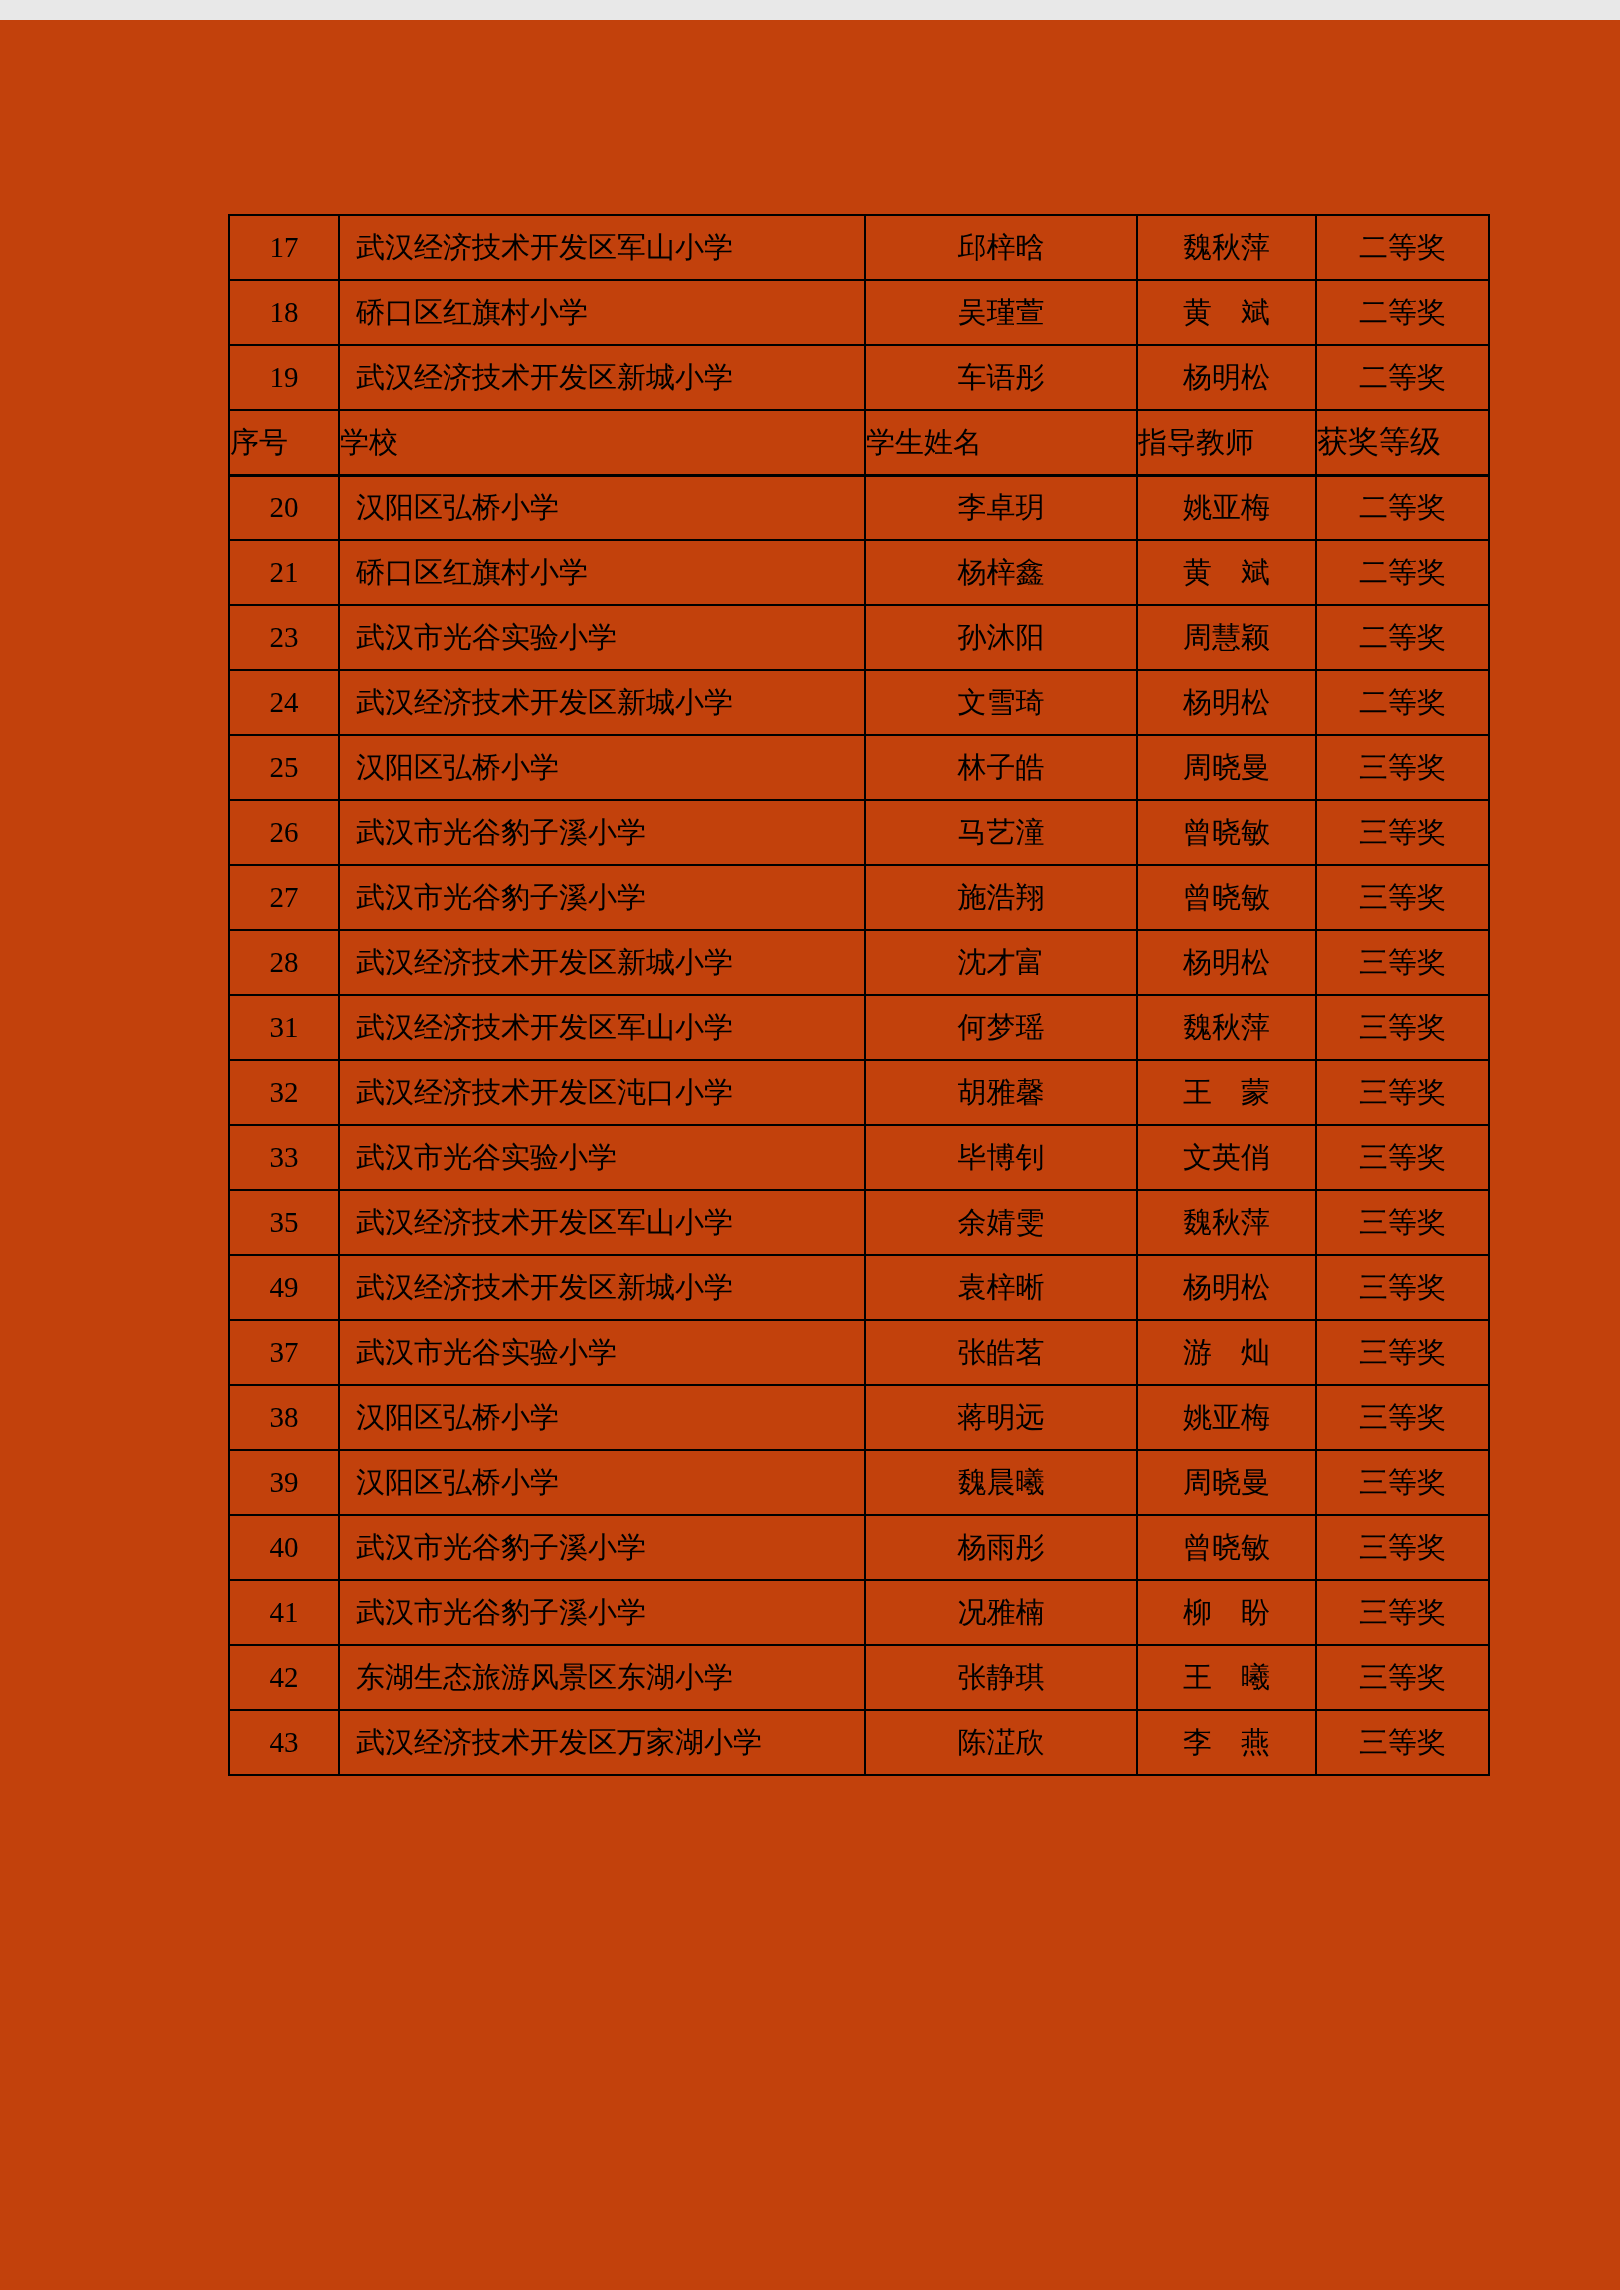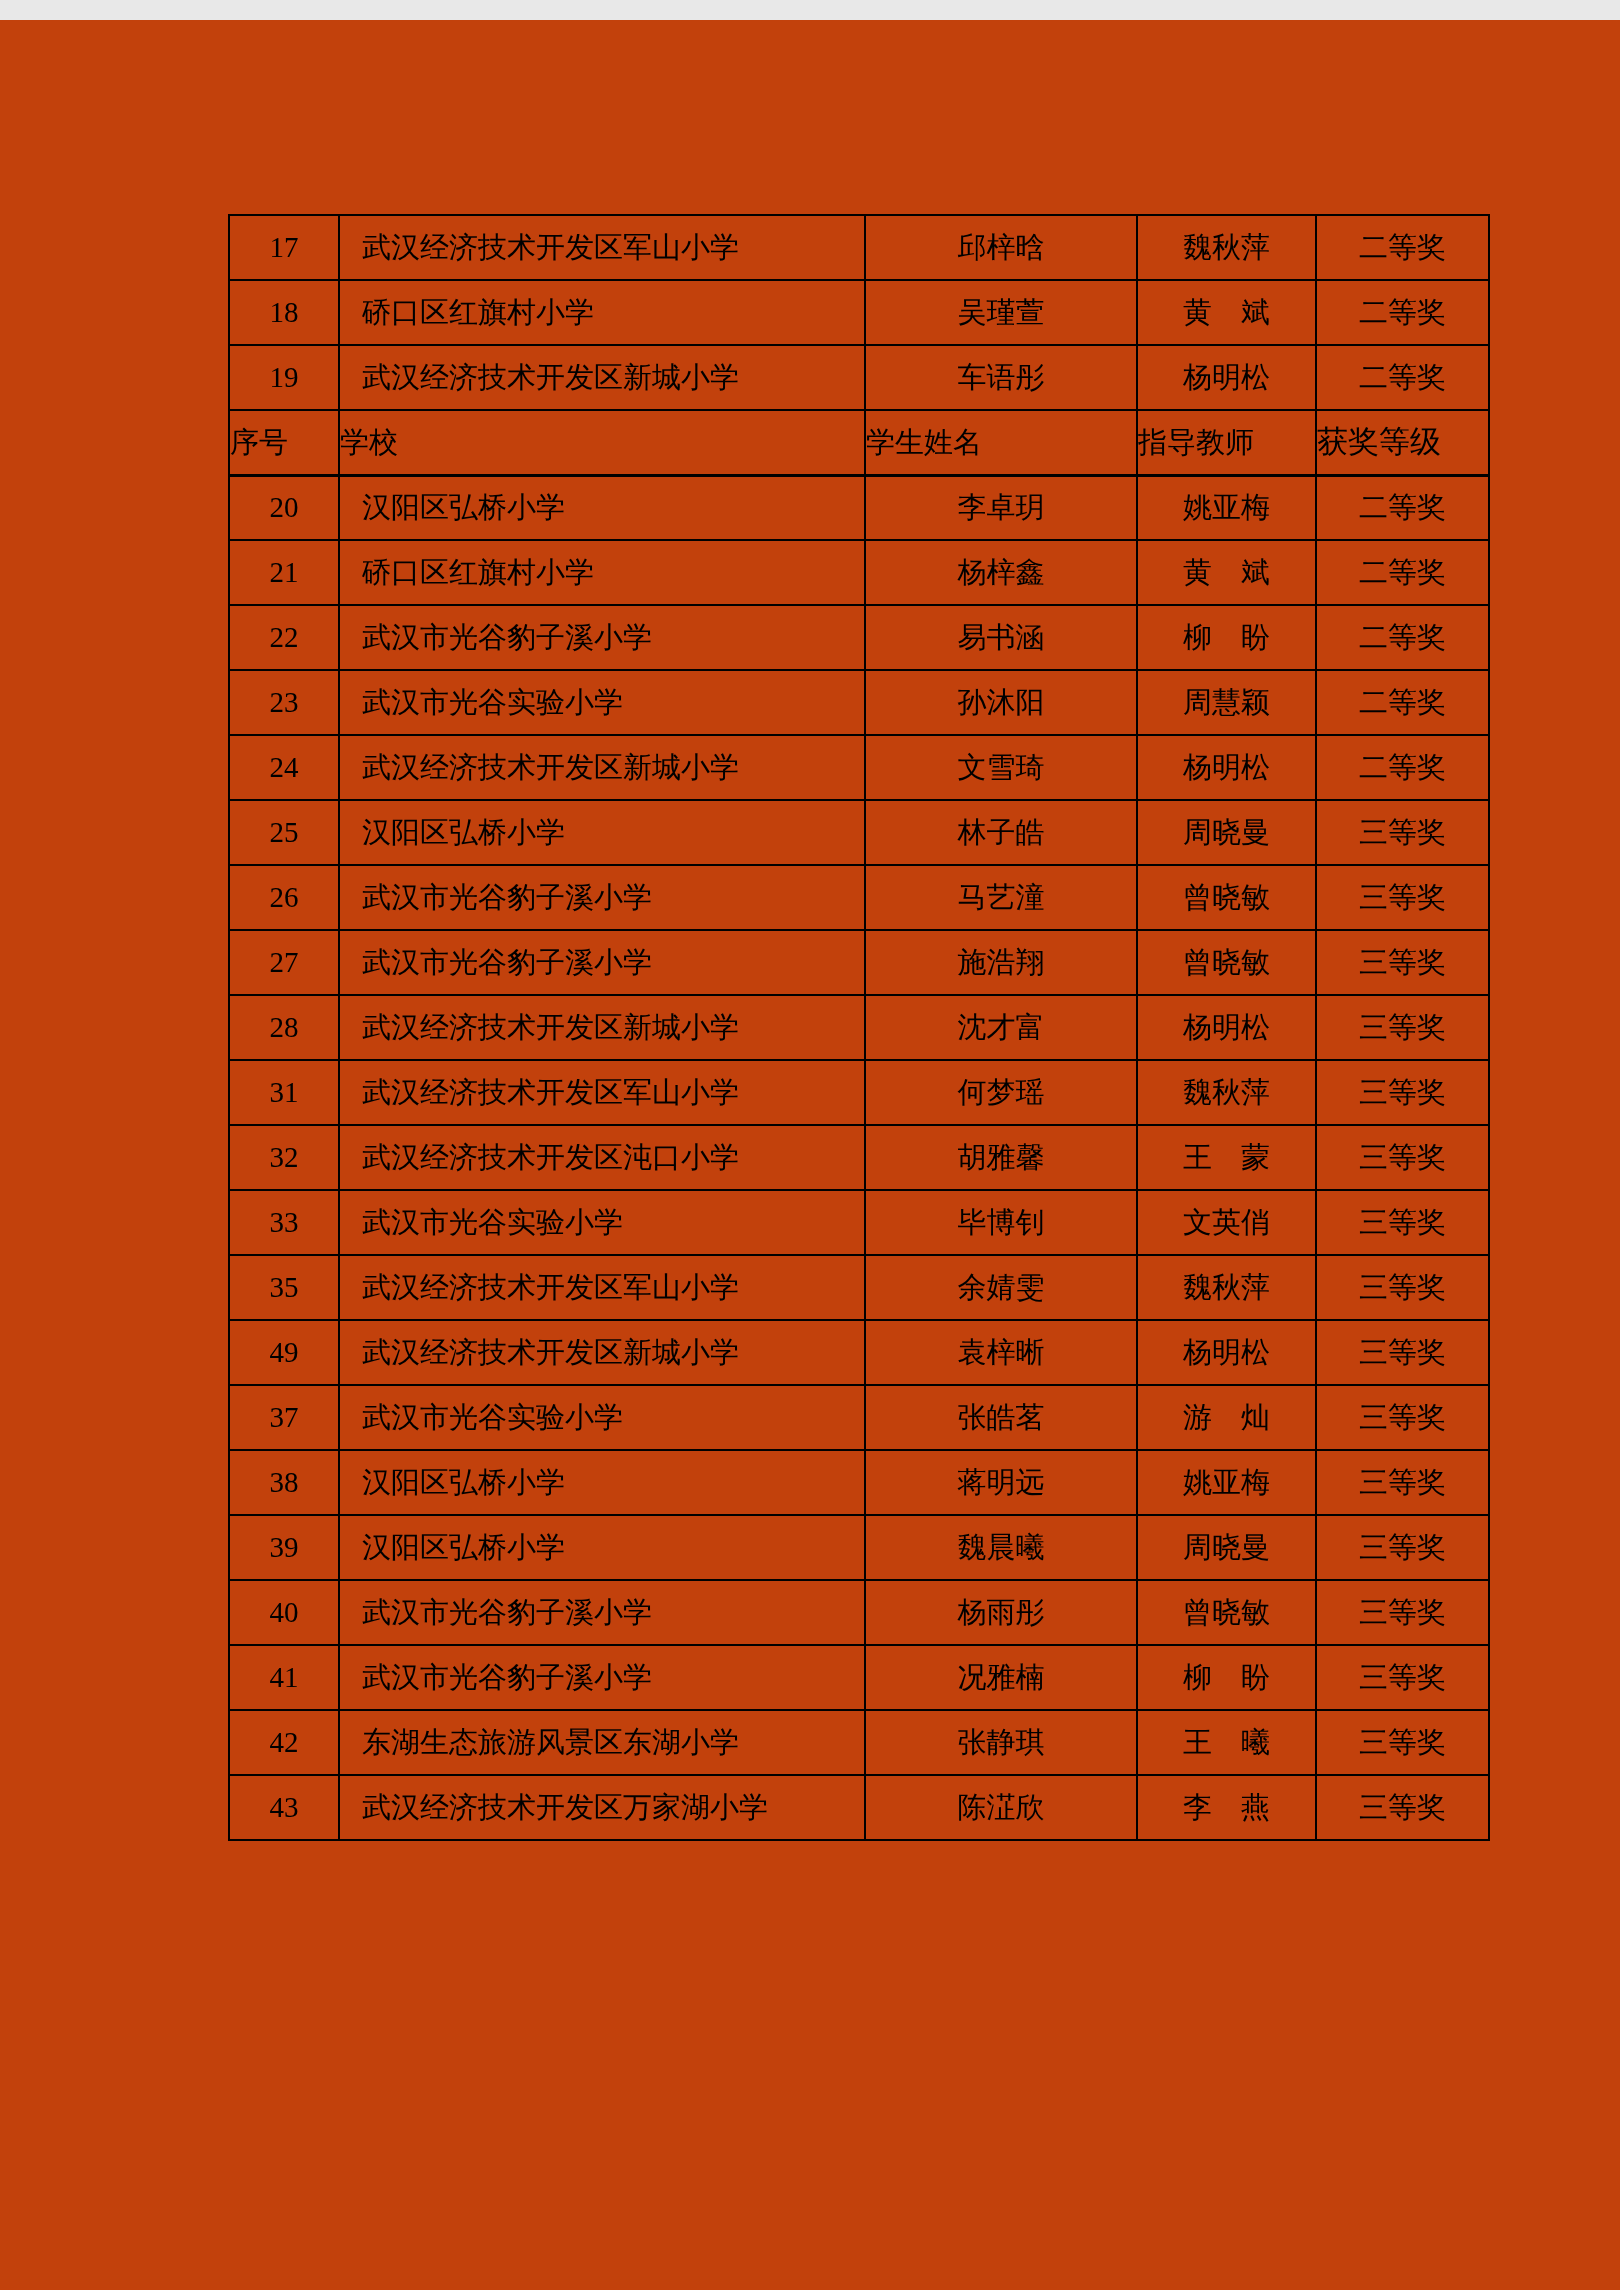--- a/index.html
+++ b/index.html
@@ -28,21 +28,21 @@
     line-height: 1.15;
     text-align: center;
     vertical-align: middle;
     padding: 0;
     overflow: hidden;
     white-space: nowrap;
   }
   table.award-table tr { height: 65px; }
   table.award-table td.school-cell {
     text-align: left;
-    padding-left: 22px;
+    padding-left: 16px;
   }
   table.award-table tr.header-row td {
     border-bottom: 3.9px solid #000000;
     text-align: left;
     padding-left: 0;
   }
   table.award-table tr.header-row td.award-header { font-size: 31px; }
   .col-no     { width: 110px; }
   .col-school { width: 526px; }
   .col-student{ width: 272px; }
@@ -98,27 +98,20 @@
           <td>二等奖</td>
         </tr>
         <tr>
           <td>21</td>
           <td class="school-cell">硚口区红旗村小学</td>
           <td>杨梓鑫</td>
           <td>黄　斌</td>
           <td>二等奖</td>
         </tr>
         <tr>
-          <td>22</td>
-          <td class="school-cell">武汉市光谷豹子溪小学</td>
-          <td>易书涵</td>
-          <td>柳　盼</td>
-          <td>二等奖</td>
-        </tr>
-        <tr>
           <td>23</td>
           <td class="school-cell">武汉市光谷实验小学</td>
           <td>孙沐阳</td>
           <td>周慧颖</td>
           <td>二等奖</td>
         </tr>
         <tr>
           <td>24</td>
           <td class="school-cell">武汉经济技术开发区新城小学</td>
           <td>文雪琦</td>

